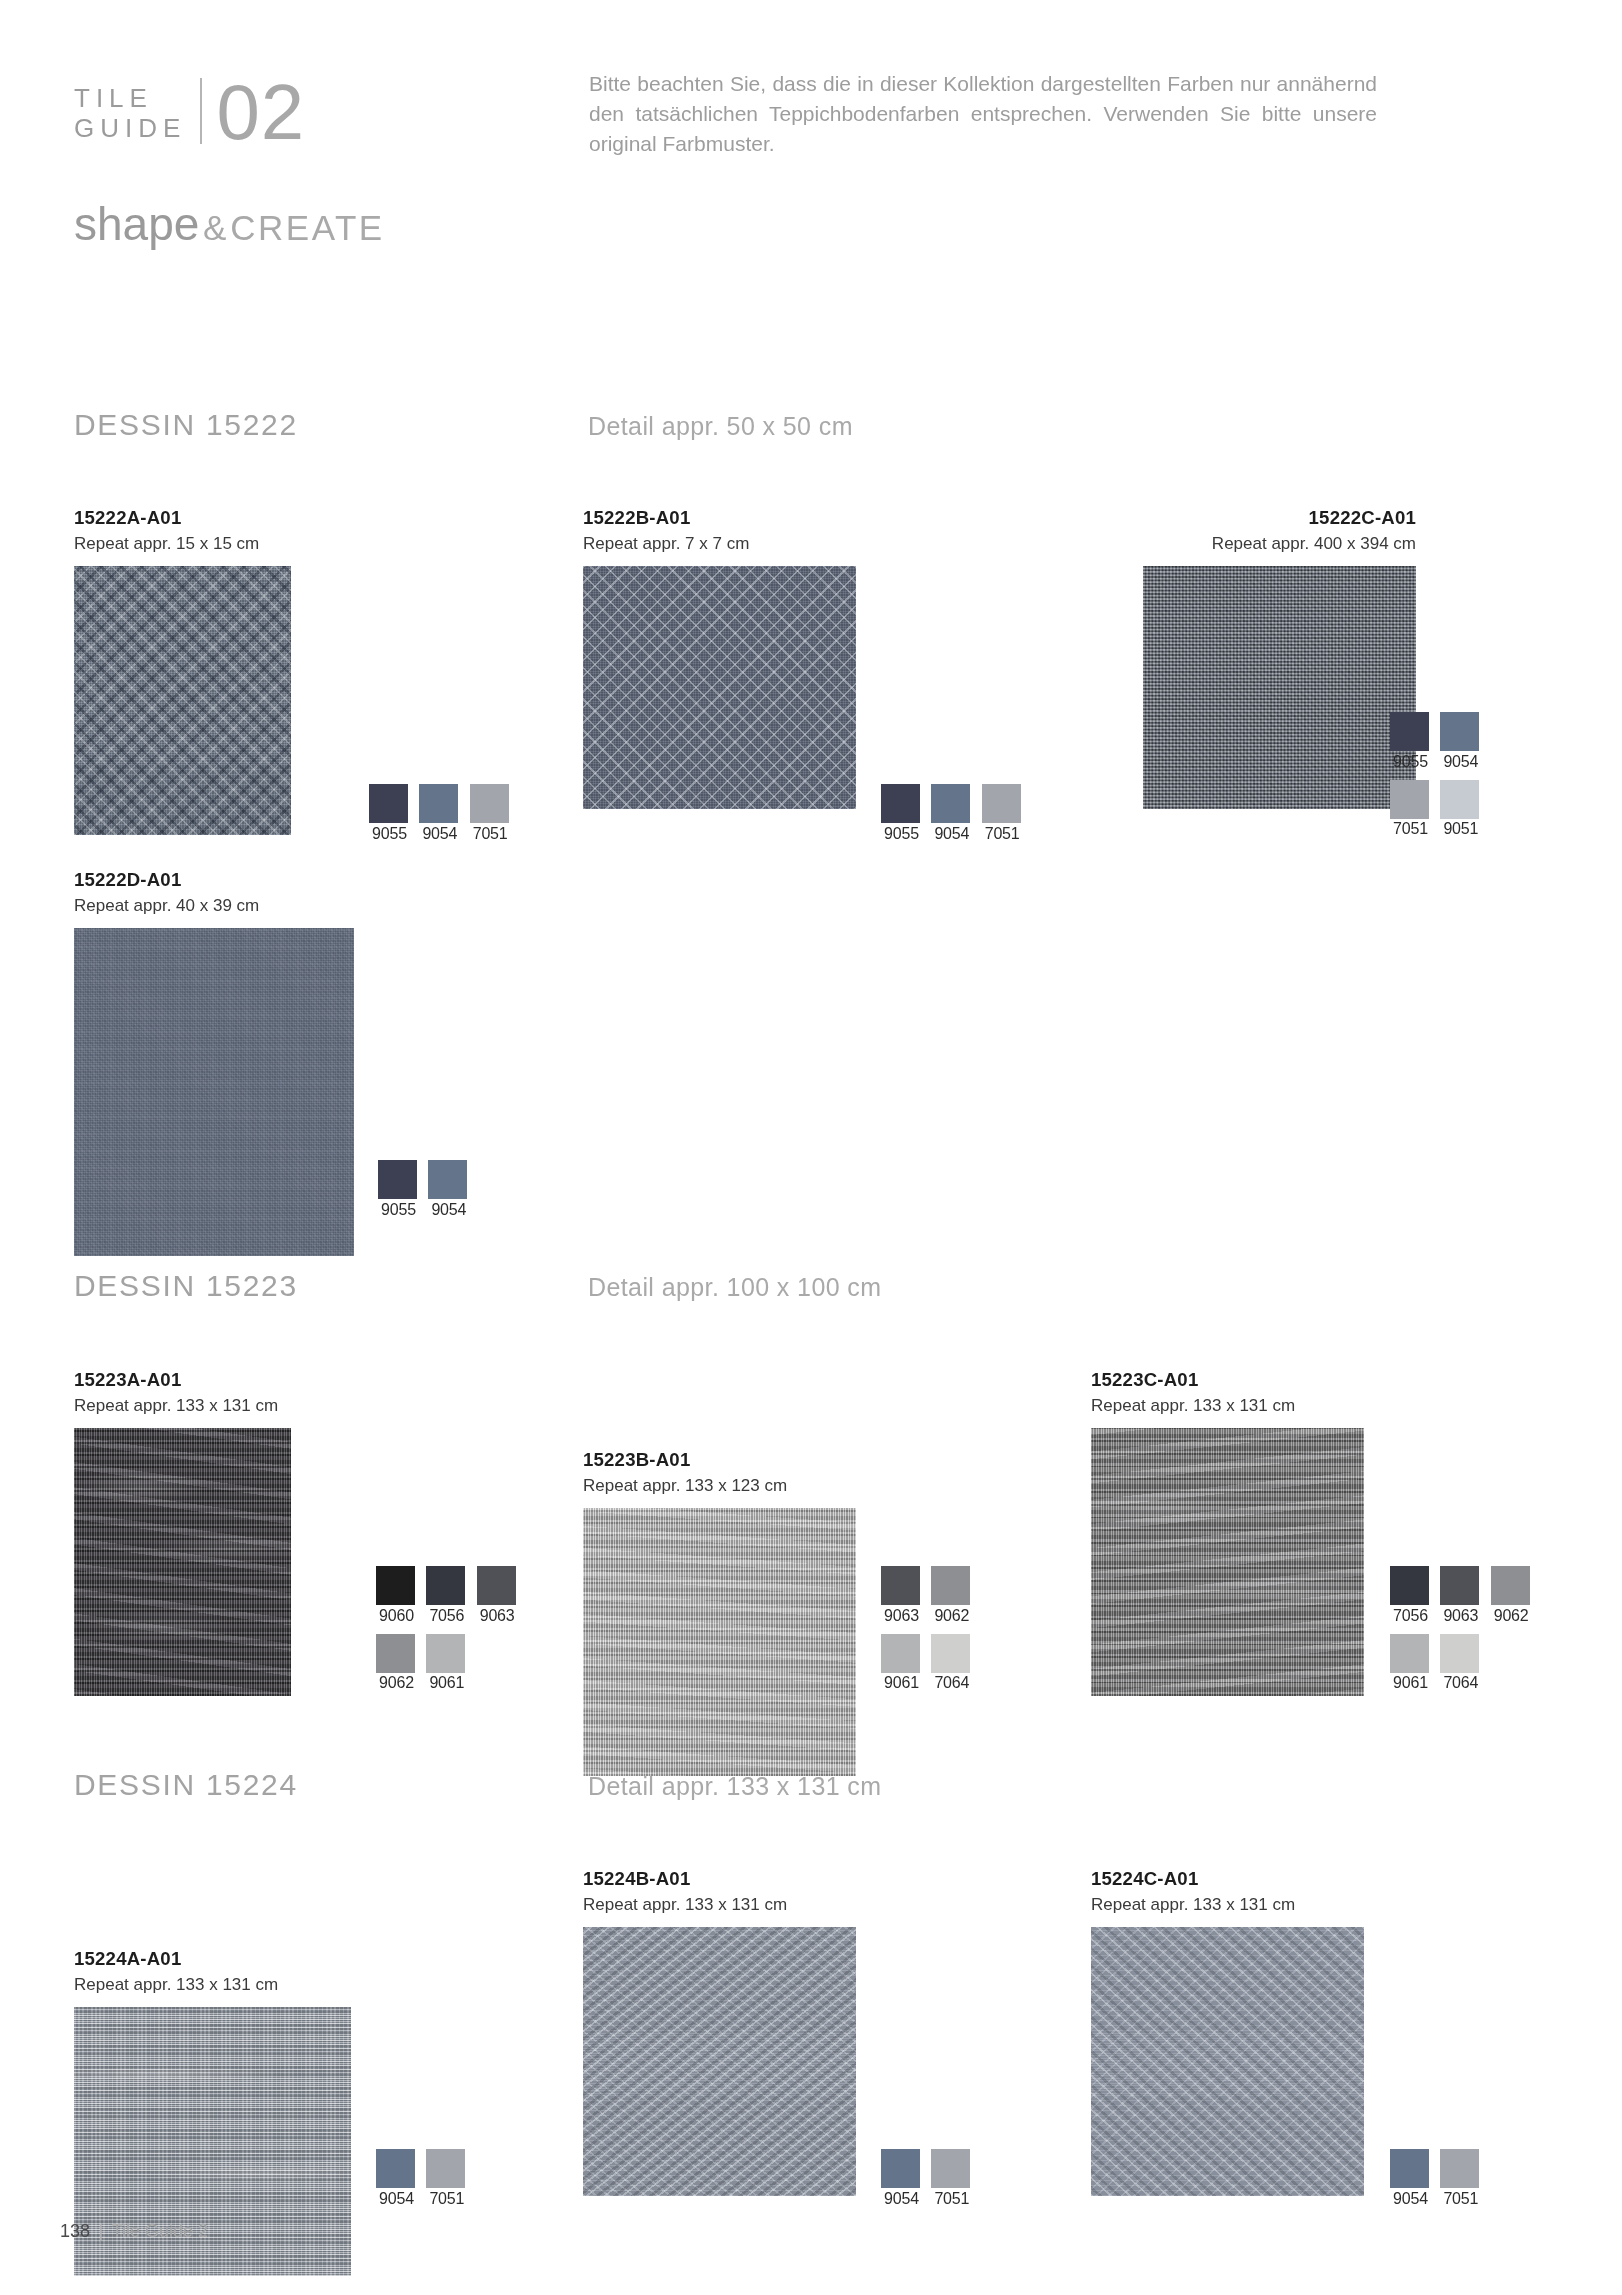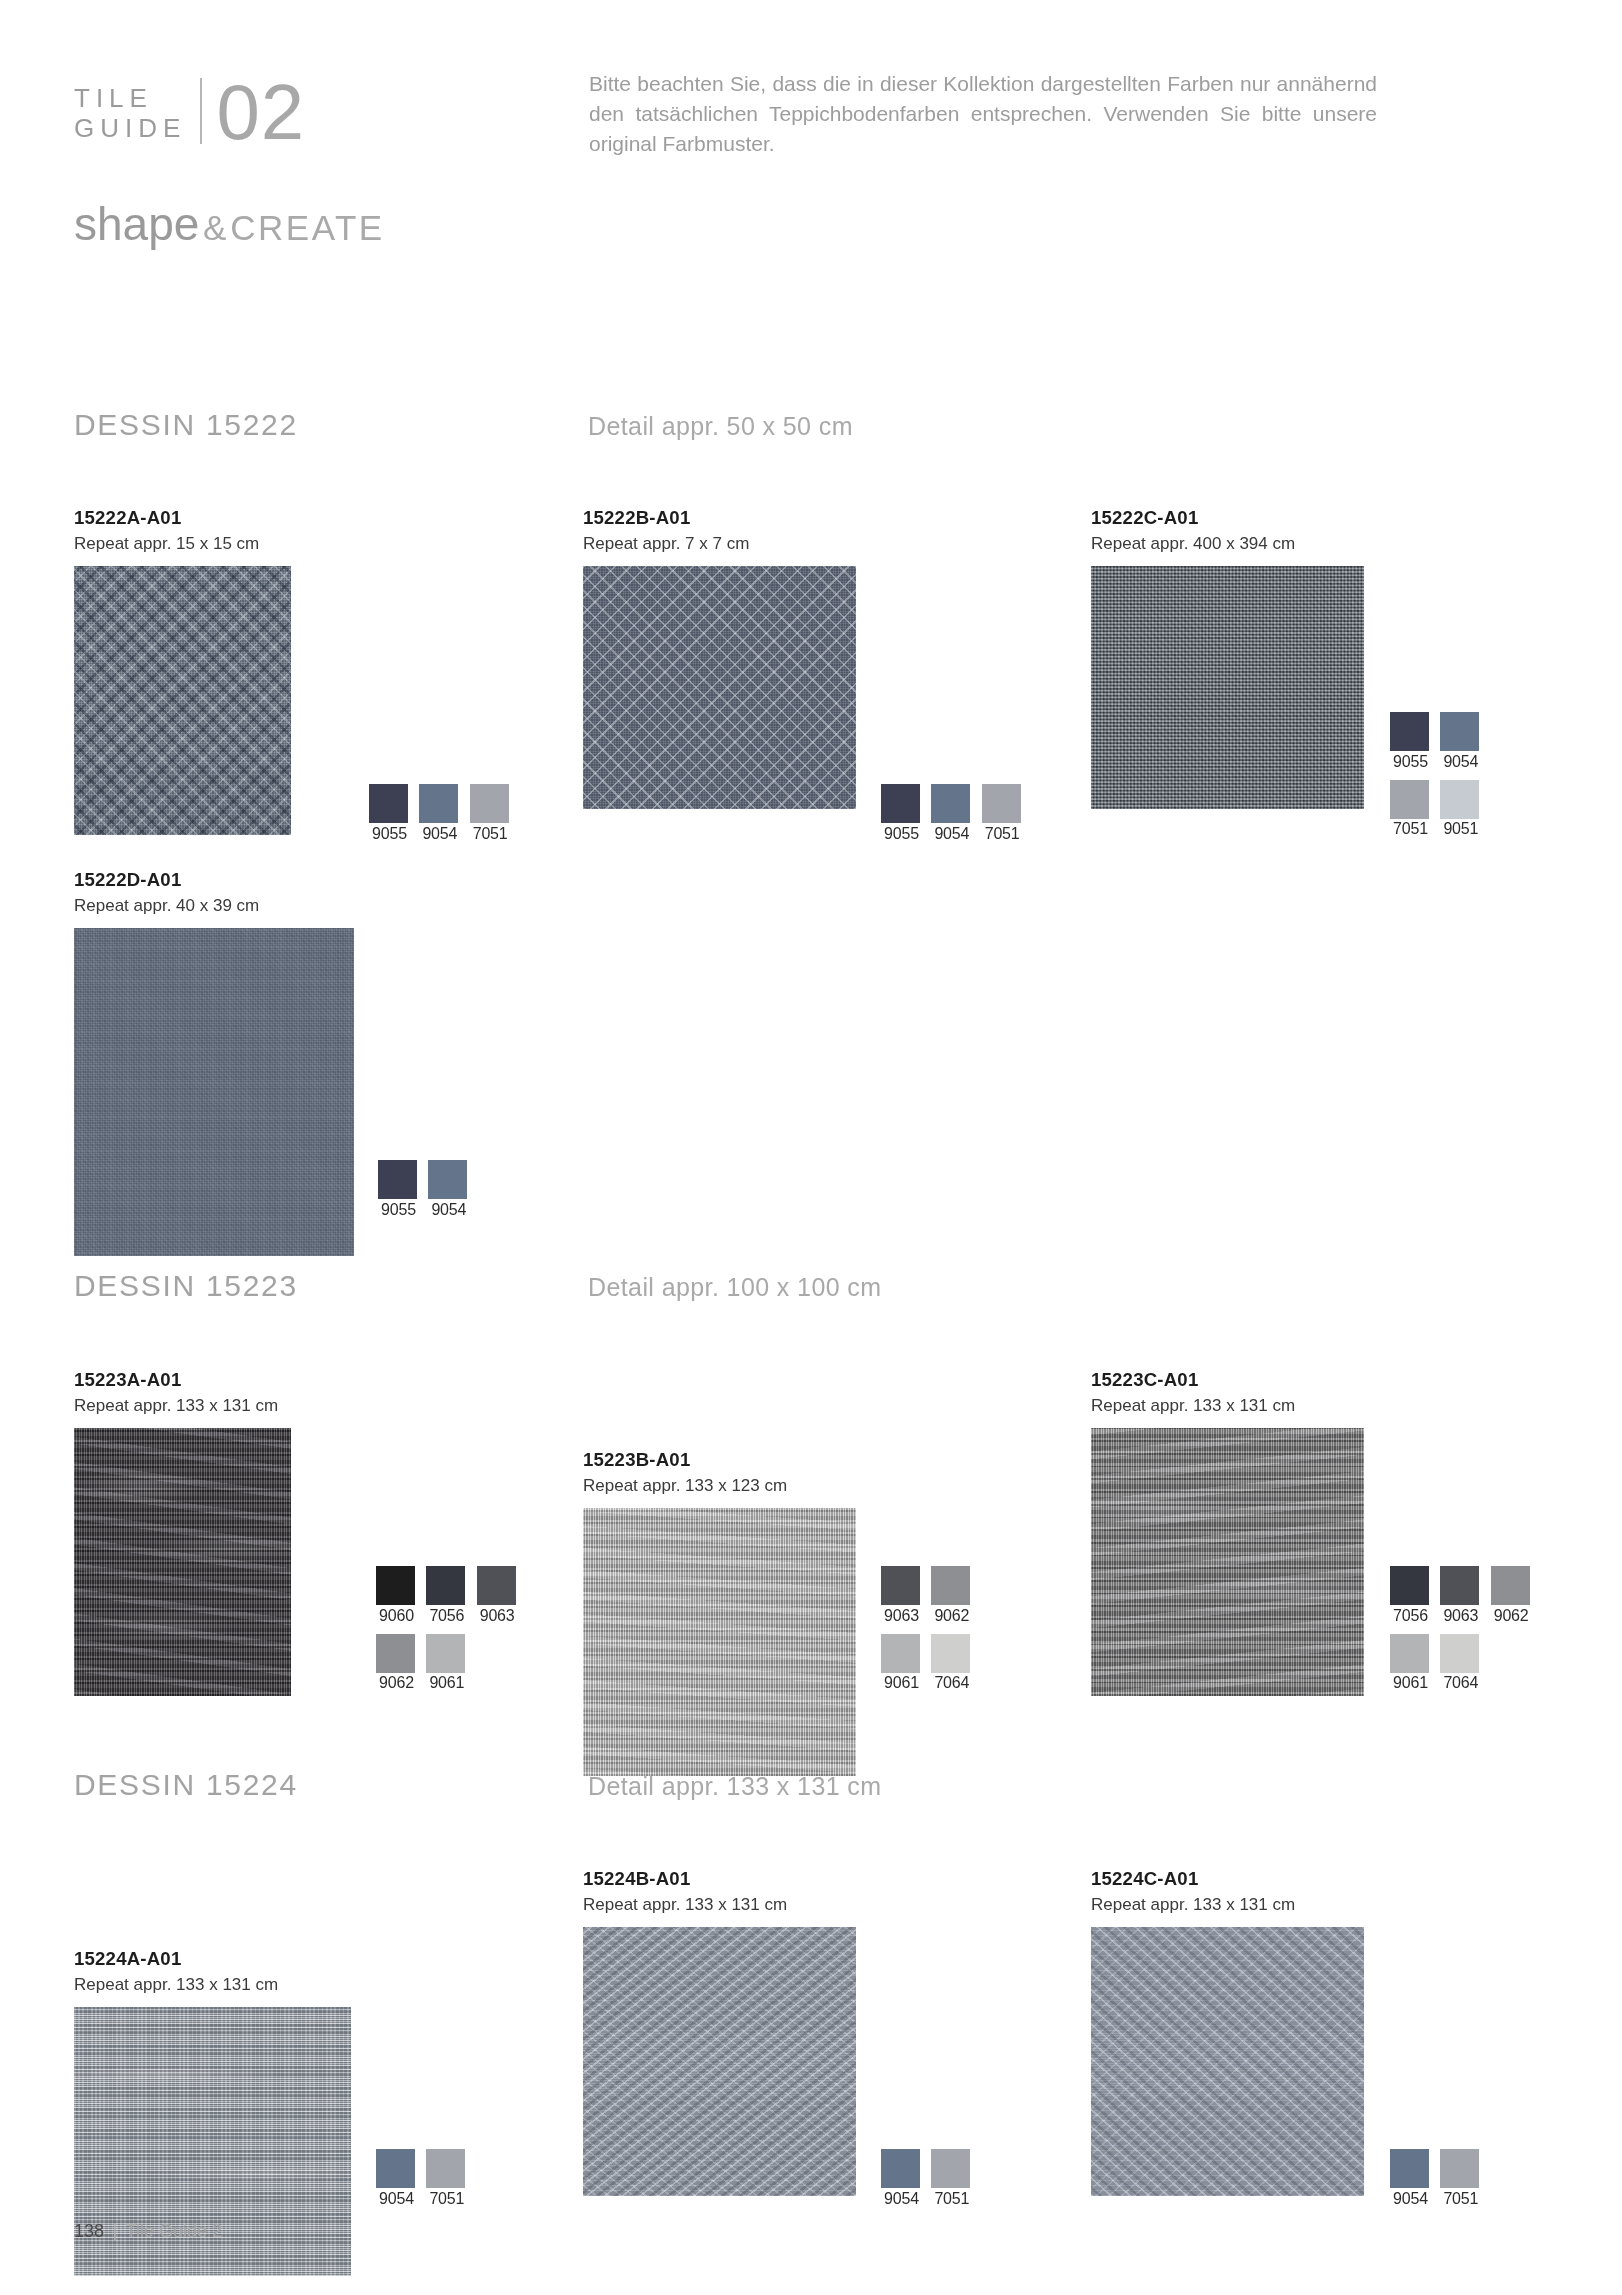--- a/index.html
+++ b/index.html
@@ -165,21 +165,21 @@
     color: #2c2c2c;
     margin-top: 1.7px;
     text-align: center;
     letter-spacing: -0.2px;
     line-height: 18.6px;
   }
 
   
   .footer {
     position: absolute;
-    left: 74px;
+    left: 60px;
     top: 2221px;
     display: flex;
     align-items: center;
     gap: 8.5px;
     font-size: 18px;
     font-weight: 300;
   }
   .footer-page { color: #4a4a4a; }
   .footer-sep { color: #b3b3b3; }
   .footer-name { color: #a6a6a6; }
@@ -373,21 +373,21 @@
         <span class="swatch-chip" style="background:#64748a"></span>
         <div class="swatch-label">9054</div>
       </div>
       <div class="swatch">
         <span class="swatch-chip" style="background:#a3a5ad"></span>
         <div class="swatch-label">7051</div>
       </div>
     </div>
   </div>
 
-  <div class="item" style="left:1091px; top:507px;">
+  <div class="item" style="left:1143px; top:507px;text-align:right;">
     <div class="item-code">15222C-A01</div>
     <div class="item-repeat">Repeat appr. 400 x 394 cm</div>
     <div class="tile tex-speckle-c" style="width:273px; height:243px;"></div>
   </div>
   <div class="swatches" style="left:1390px; top:712px;">
     <div class="swatch-row">
       <div class="swatch">
         <span class="swatch-chip" style="background:#3c4052"></span>
         <div class="swatch-label">9055</div>
       </div>

